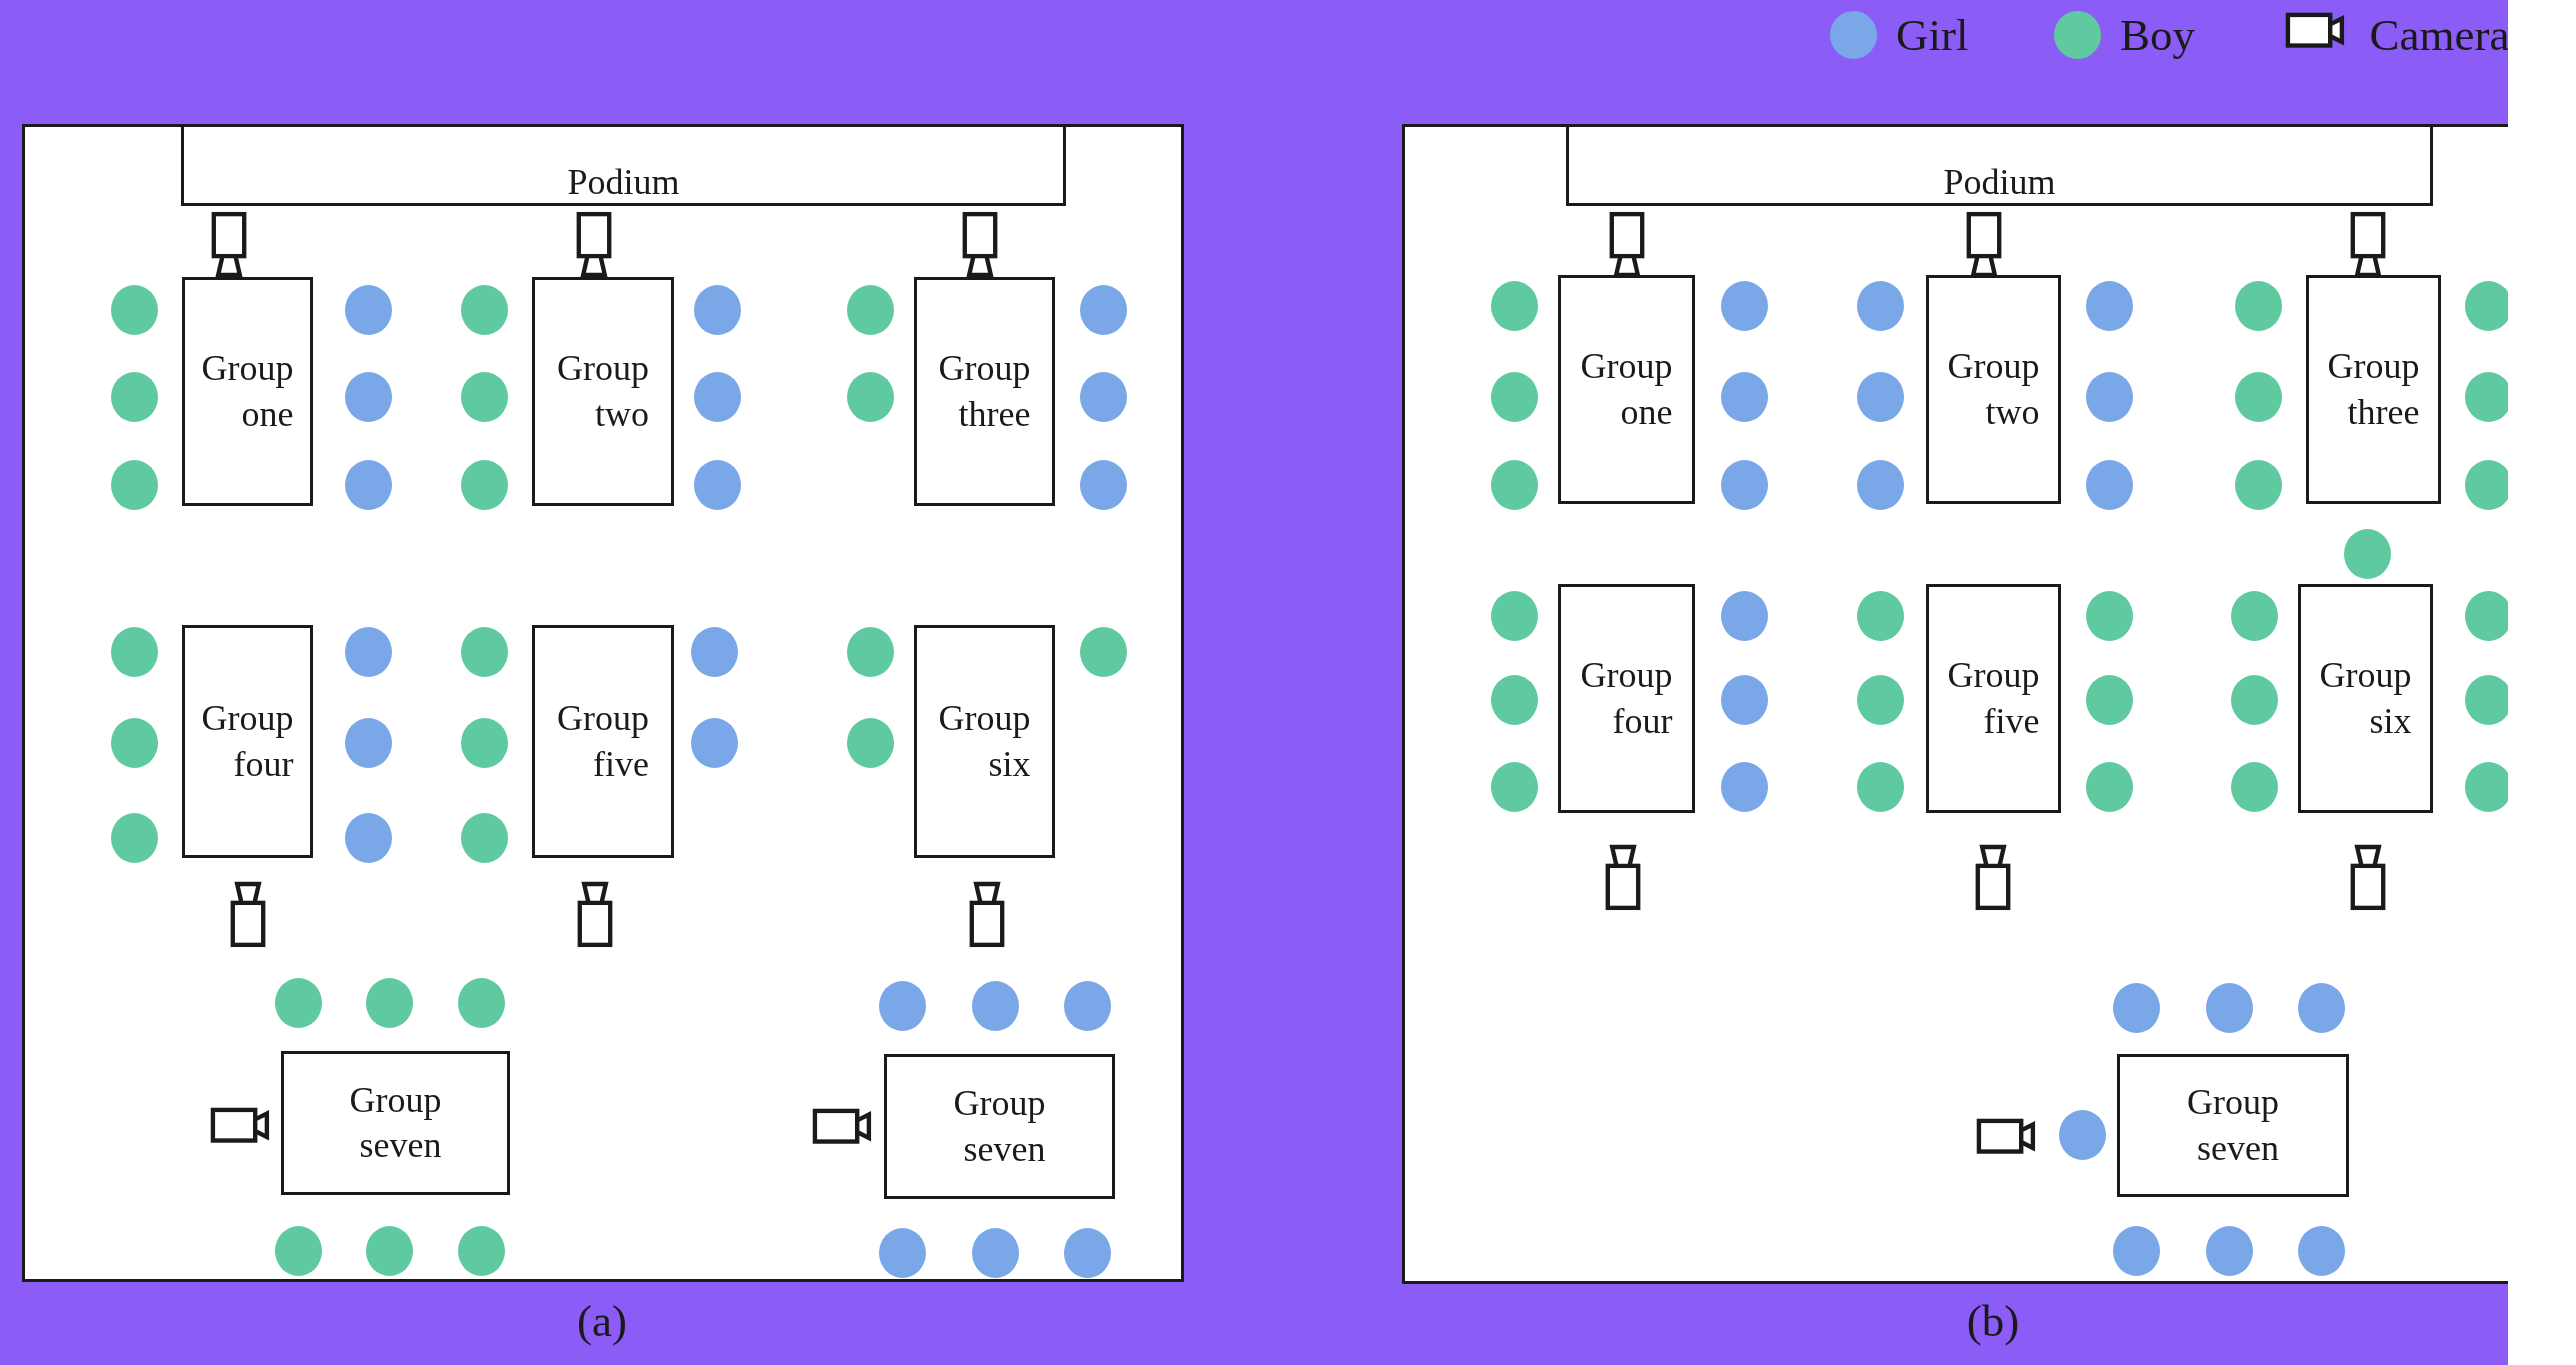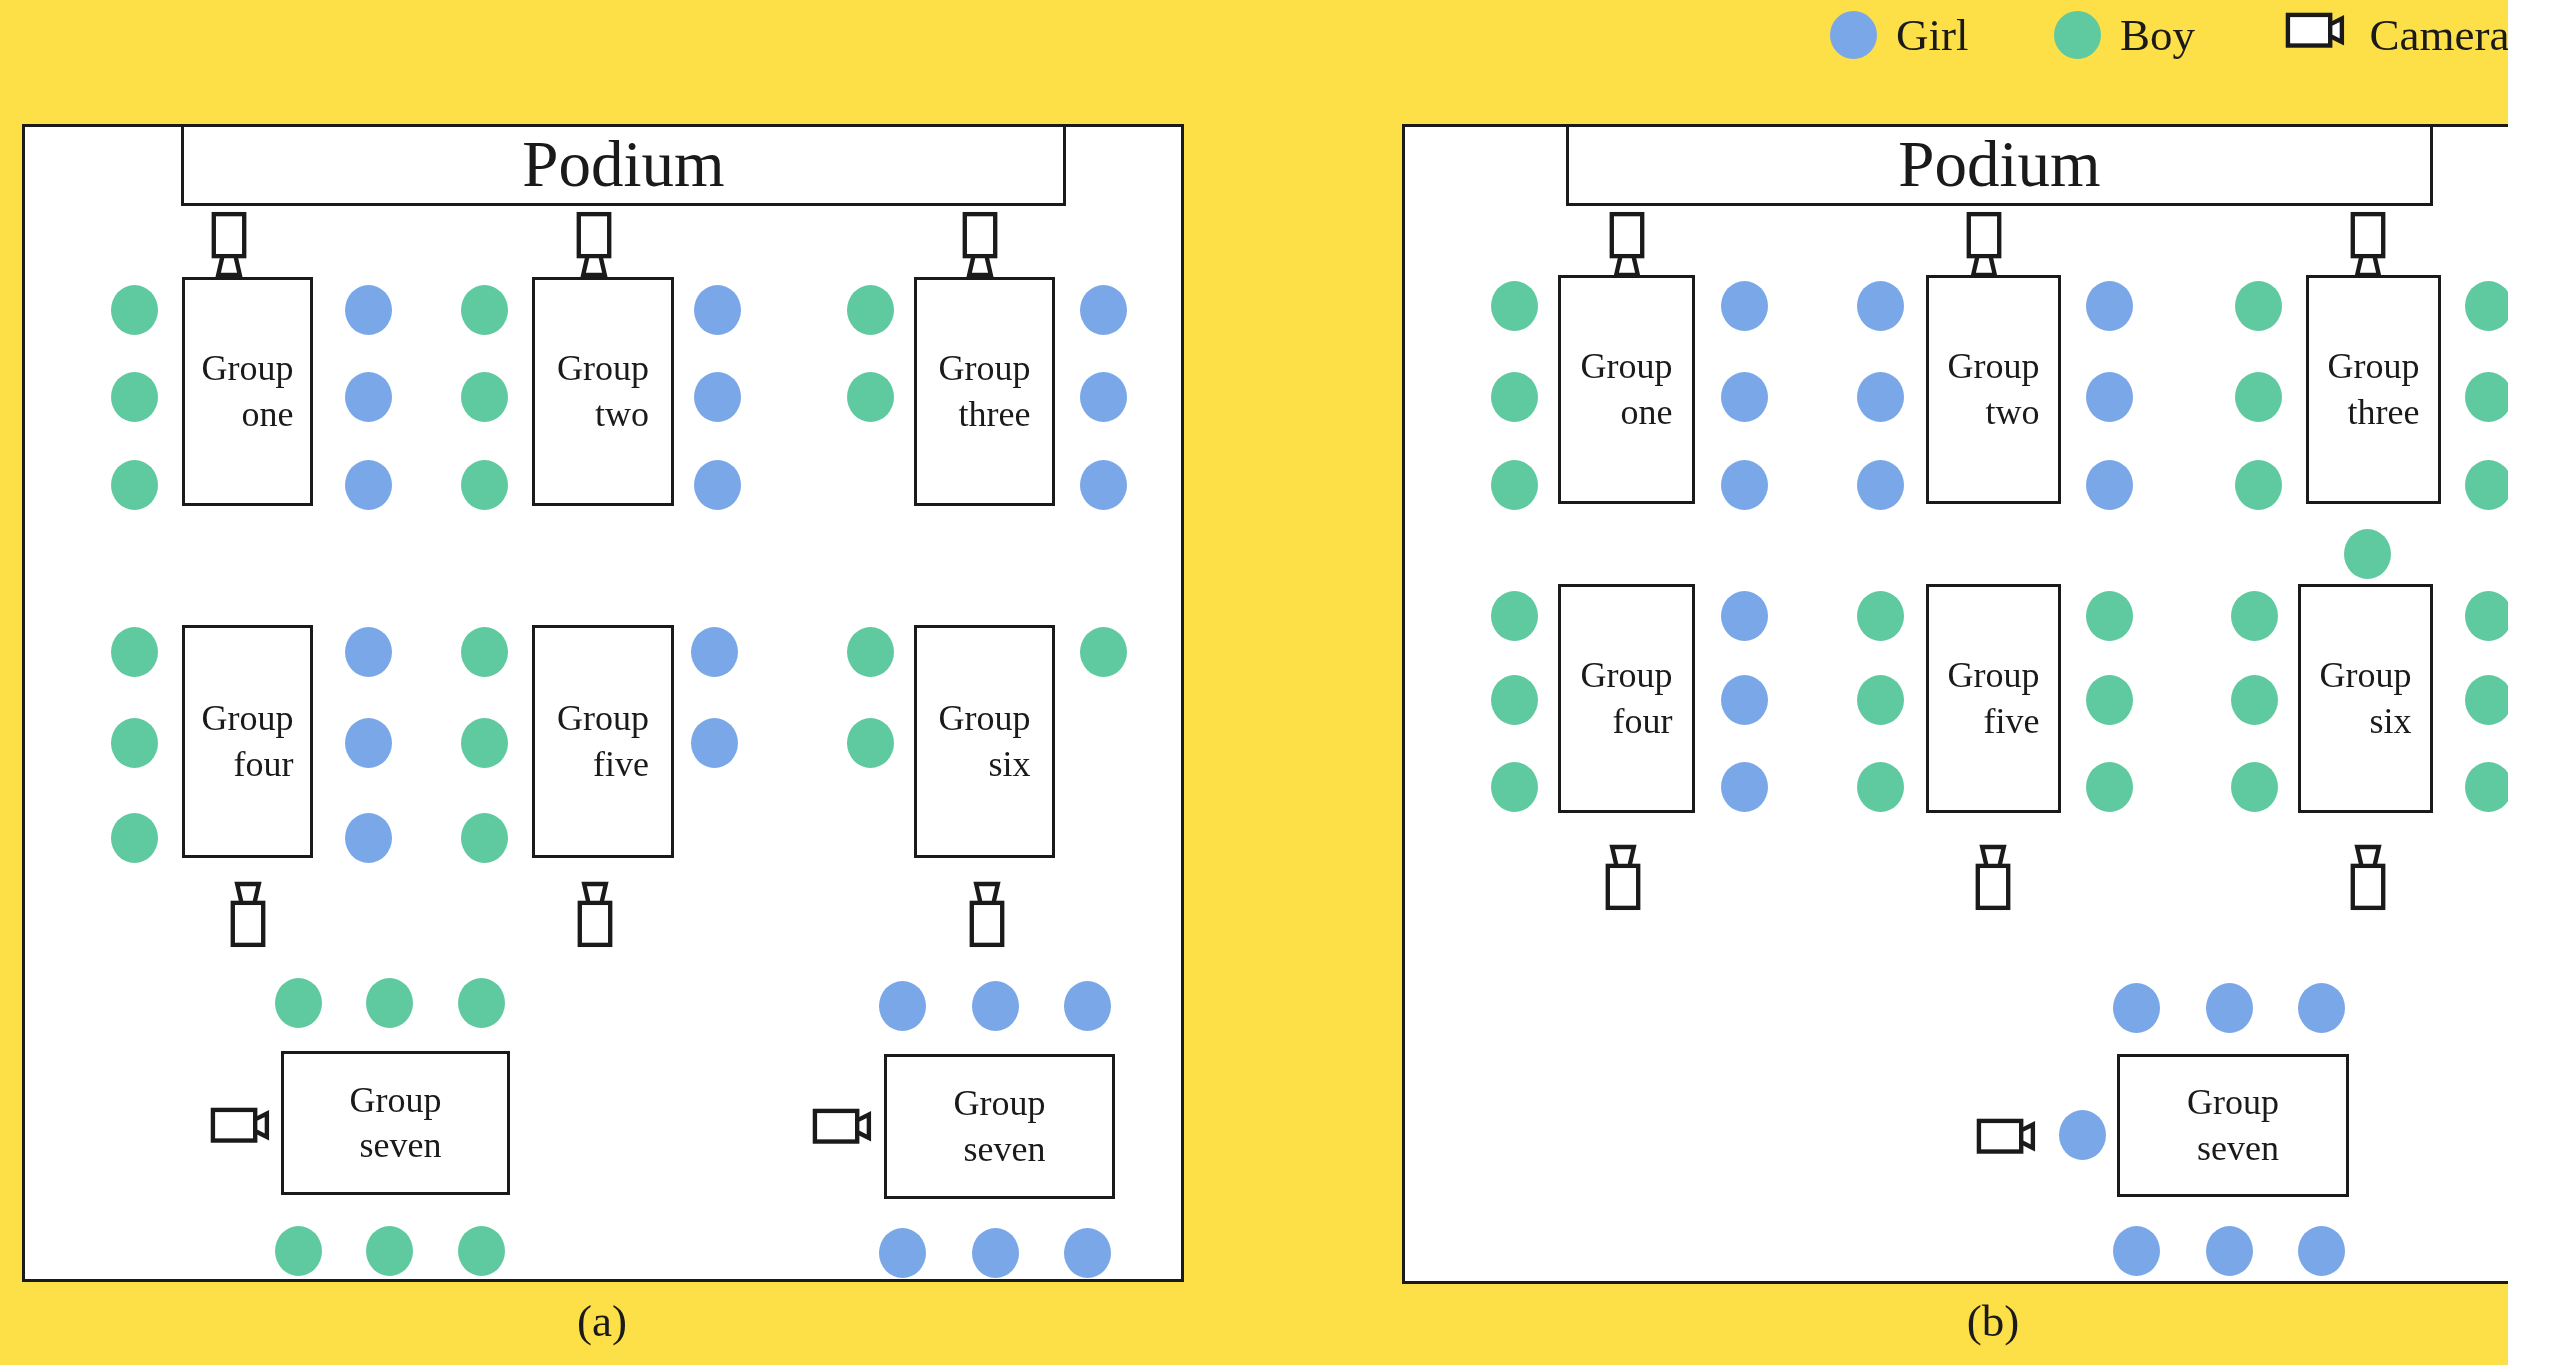--- a/index.html
+++ b/index.html
@@ -1,22 +1,22 @@
 <!DOCTYPE html>
 <html style="font-size:11.7px"><head>
 <meta charset="utf-8">
 <style>
   html,body{margin:0;padding:0;background:#ffffff;}
   #canvas{
-    position:relative;width:2508px;height:1366px;background:#fde047;overflow:hidden;
+    position:relative;width:2508px;height:1366px;background:#8b5cf6;overflow:hidden;
     font-family:"Liberation Serif", serif;color:#1a1a1a;
   }
   .frame{position:absolute;border:3.6px solid #1a1a1a;background:#ffffff;box-sizing:border-box;}
   .podium{position:absolute;border:3.6px solid #1a1a1a;background:#ffffff;box-sizing:border-box;
-    display:flex;align-items:flex-start;justify-content:center;font-size:65px;}
+    display:flex;align-items:flex-end;justify-content:center;font-size:36px;}
   .gtable{position:absolute;border:3.6px solid #1a1a1a;background:#ffffff;box-sizing:border-box;
     display:flex;align-items:center;justify-content:center;text-align:right;}
   .gtable .lbl{font-size:36px;line-height:1.26;}
   .dot{position:absolute;width:47px;height:50px;border-radius:50%;}
   .cam{position:absolute;}
   .caption{position:absolute;font-size:45px;transform:translateX(-50%);}
   .legend-item{position:absolute;display:flex;align-items:center;font-size:45px;height:55px;}
   .legend-swatch{width:47px;height:48px;border-radius:50%;display:inline-block;margin-right:19px;}
   .legend-cam{margin-right:14.6px;}
 </style>

